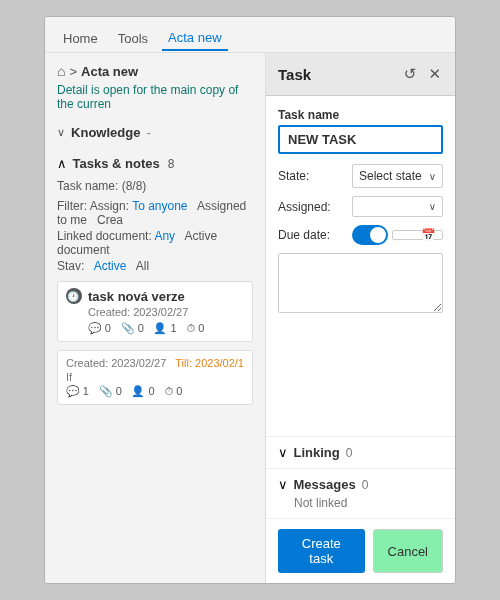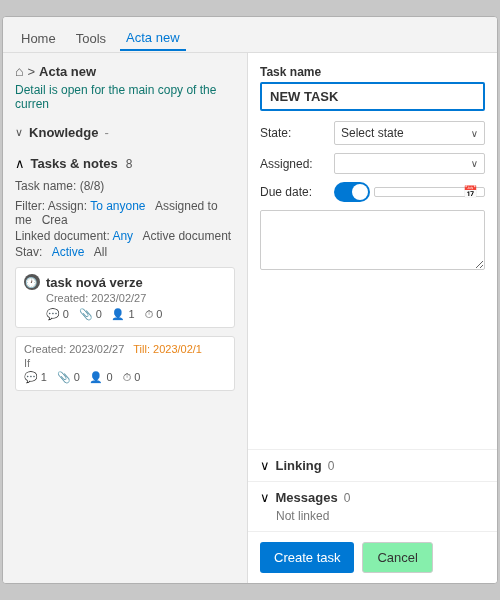--- a/index.html
+++ b/index.html
@@ -7,21 +7,21 @@
       width: 500px;
       height: 600px;
       background: #c8c8c8;
       font-family: 'Segoe UI', Arial, sans-serif;
       font-size: 13px;
       display: flex;
       align-items: center;
       justify-content: center;
     }
     .window {
-      width: 496px;
+      width: 412px;
       height: 568px;
       background: #f3f3f3;
       border: 1px solid #b0b0b0;
       border-radius: 4px;
       display: flex;
       flex-direction: column;
       overflow: hidden;
       position: relative;
     }
     
@@ -484,20 +484,27 @@
             <span class="task-stat">💬 1</span>
             <span class="task-stat">📎 0</span>
             <span class="task-stat">👤 0</span>
             <span class="task-stat">⏱ 0</span>
           </div>
         </div>
       </div>
     </div>
 
     <div class="task-dialog">
+      <div class="dialog-header">
+        <span class="dialog-title">Task</span>
+        <div class="dialog-header-icons">
+          <button class="icon-btn">↺</button>
+          <button class="icon-btn">✕</button>
+        </div>
+      </div>
 
       <div class="dialog-body">
 
         <div class="form-group">
           <label class="form-label">Task name</label>
           <input class="task-name-input" type="text" value="NEW TASK" style="">
         </div>
 
         <div class="form-row">
           <span class="form-row-label">State:</span>

